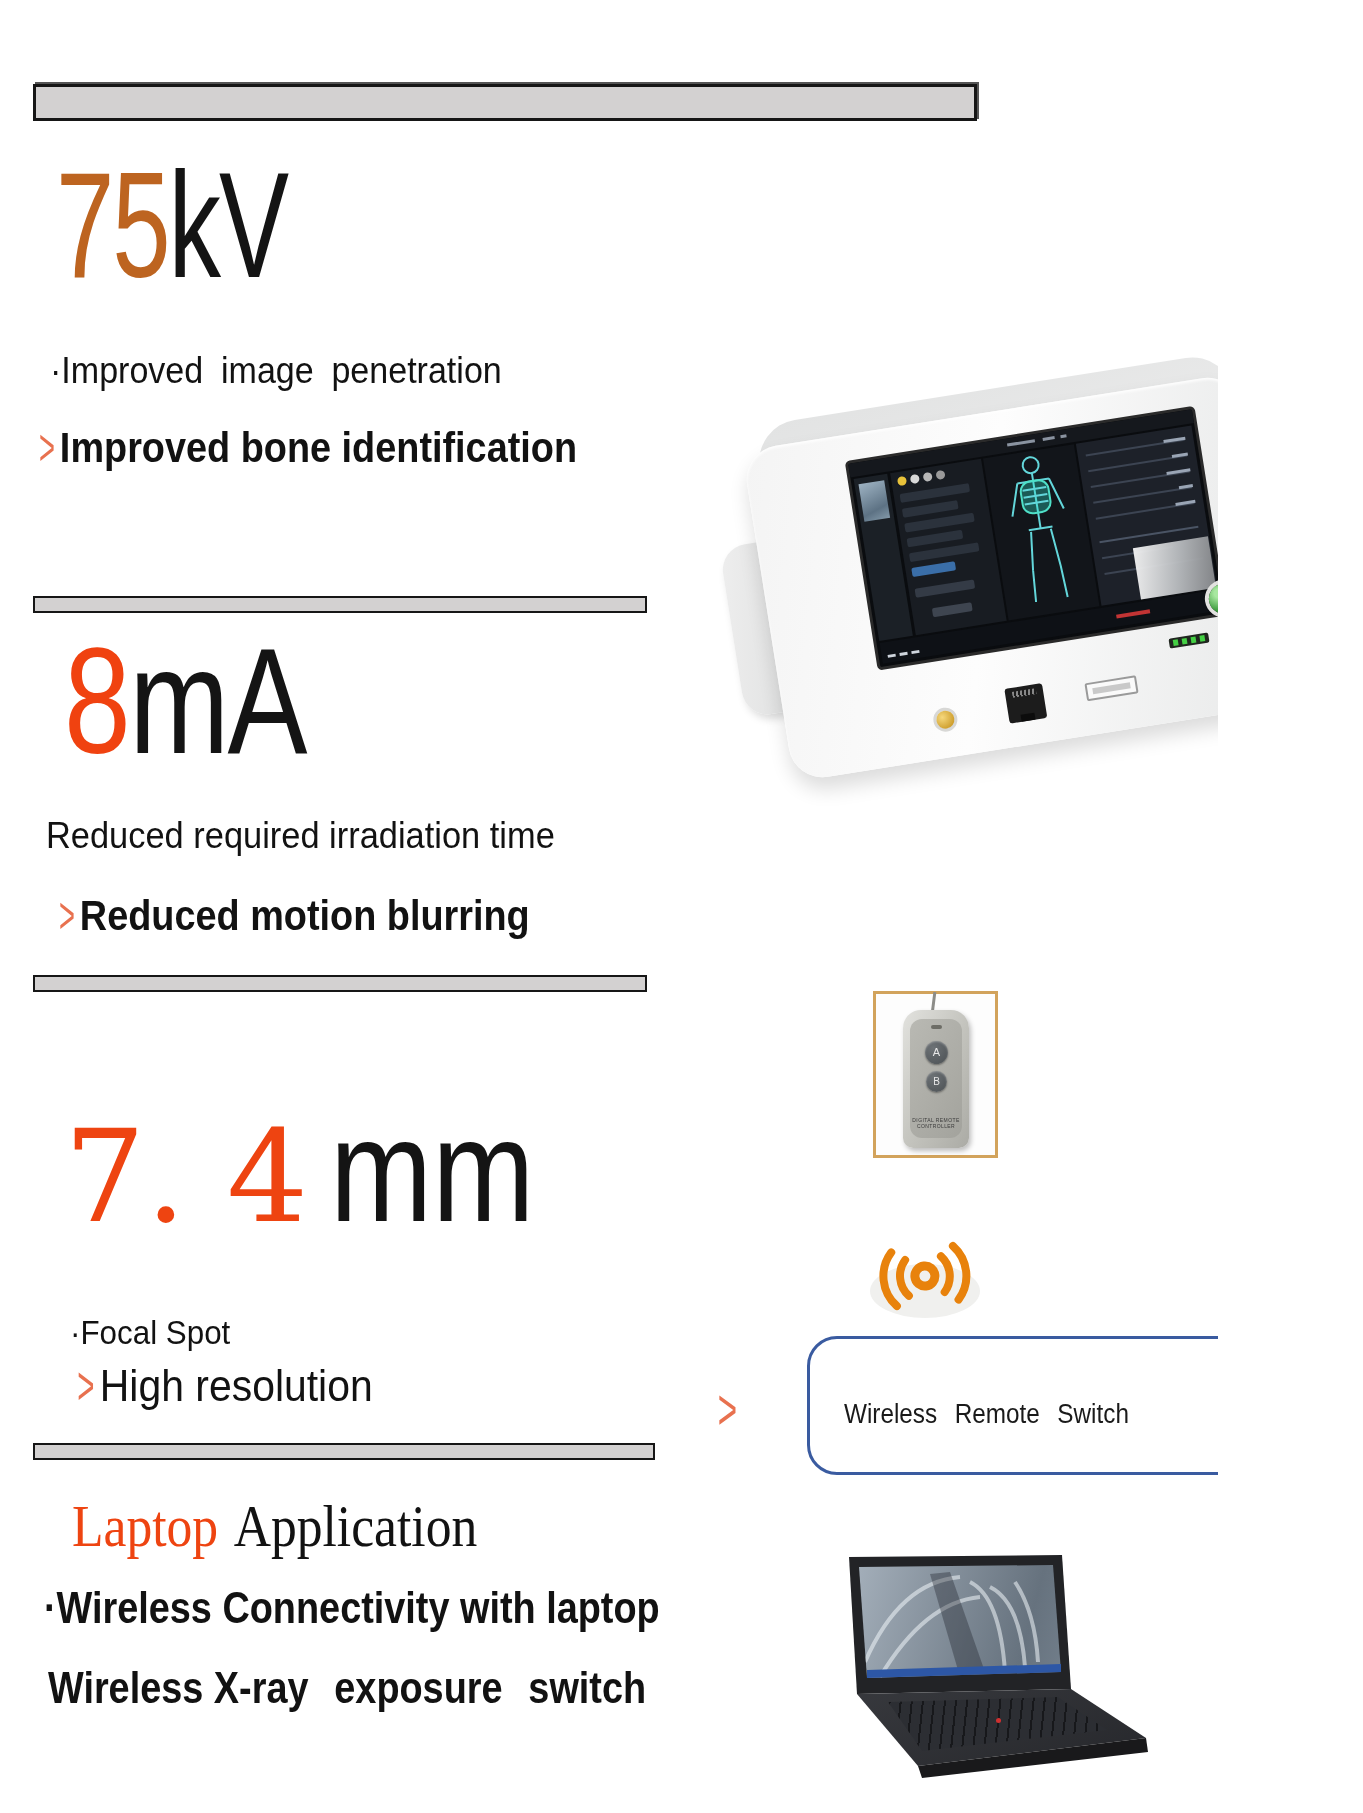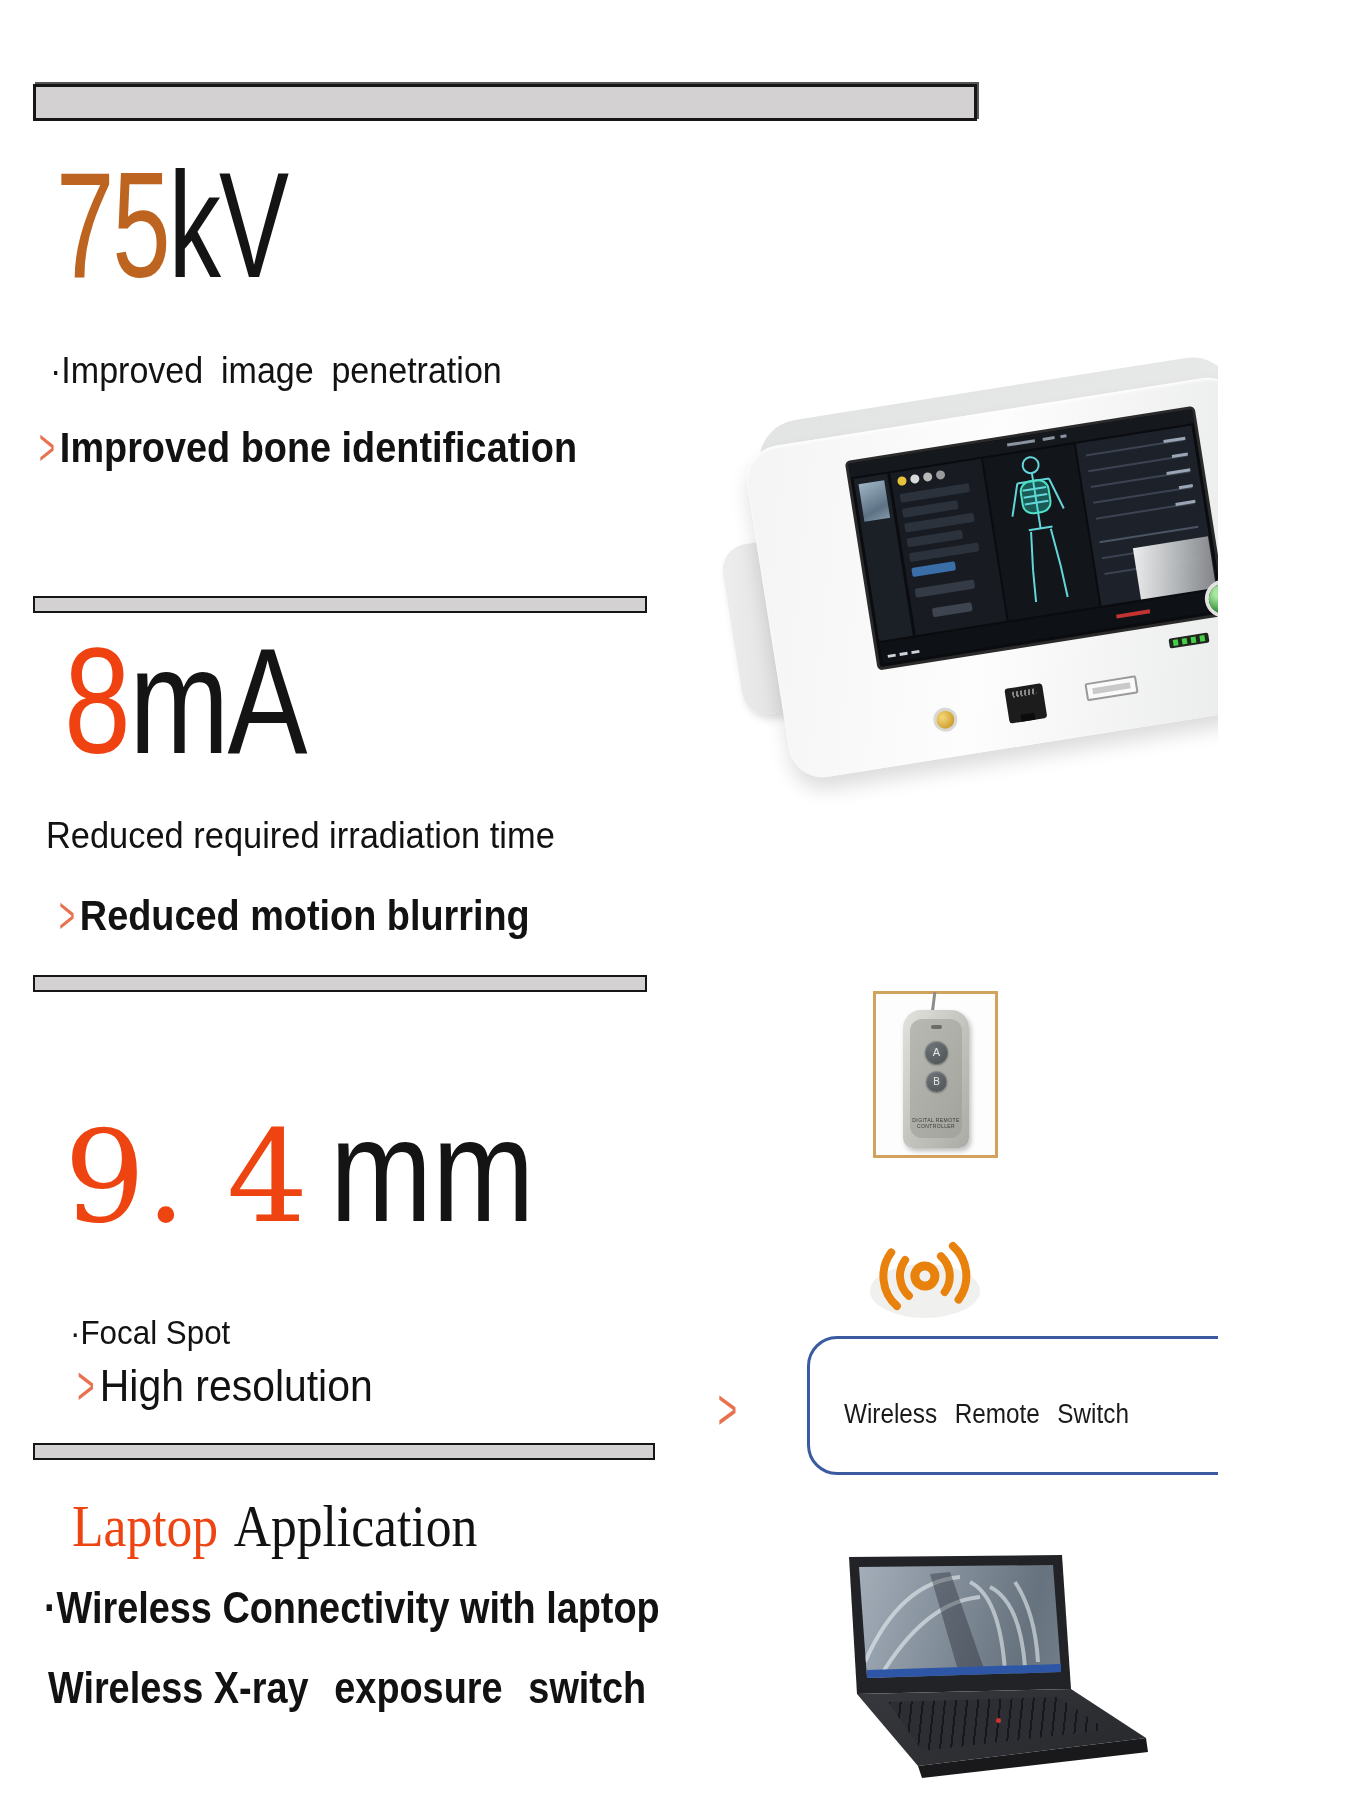--- a/index.html
+++ b/index.html
@@ -237,21 +237,21 @@
         <div class="remote-btn a">A</div>
         <div class="remote-btn b">B</div>
         <div class="remote-caption">
           <div>DIGITAL REMOTE</div>
           <div>CONTROLLER</div>
         </div>
       </div>
     </div>
   </div>
 
-  <div class="big big-mm nowrap"><span class="val">9. 4</span><span class="unit-sans">mm</span></div>
+  <div class="big big-mm nowrap"><span class="val">7. 4</span><span class="unit-sans">mm</span></div>
   <div class="tline t-mm-1">·Focal Spot</div>
   <div class="tline t-mm-2"><span class="chev">&gt;</span><span>High resolution</span></div>
 
   <div class="wireless">
     <div class="wireless-bg"></div>
     <svg width="126" height="82" viewBox="0 0 126 82" style="position:absolute;left:0;top:0;transform:rotate(-6deg);">
       <g stroke="#e8820c" fill="none" stroke-linecap="round">
         <circle cx="63" cy="40" r="10" stroke-width="9"></circle>
         <path d="M45,22 A27,27 0 0,0 45,58" stroke-width="8"></path>
         <path d="M32,13 A40,40 0 0,0 32,67" stroke-width="8"></path>

